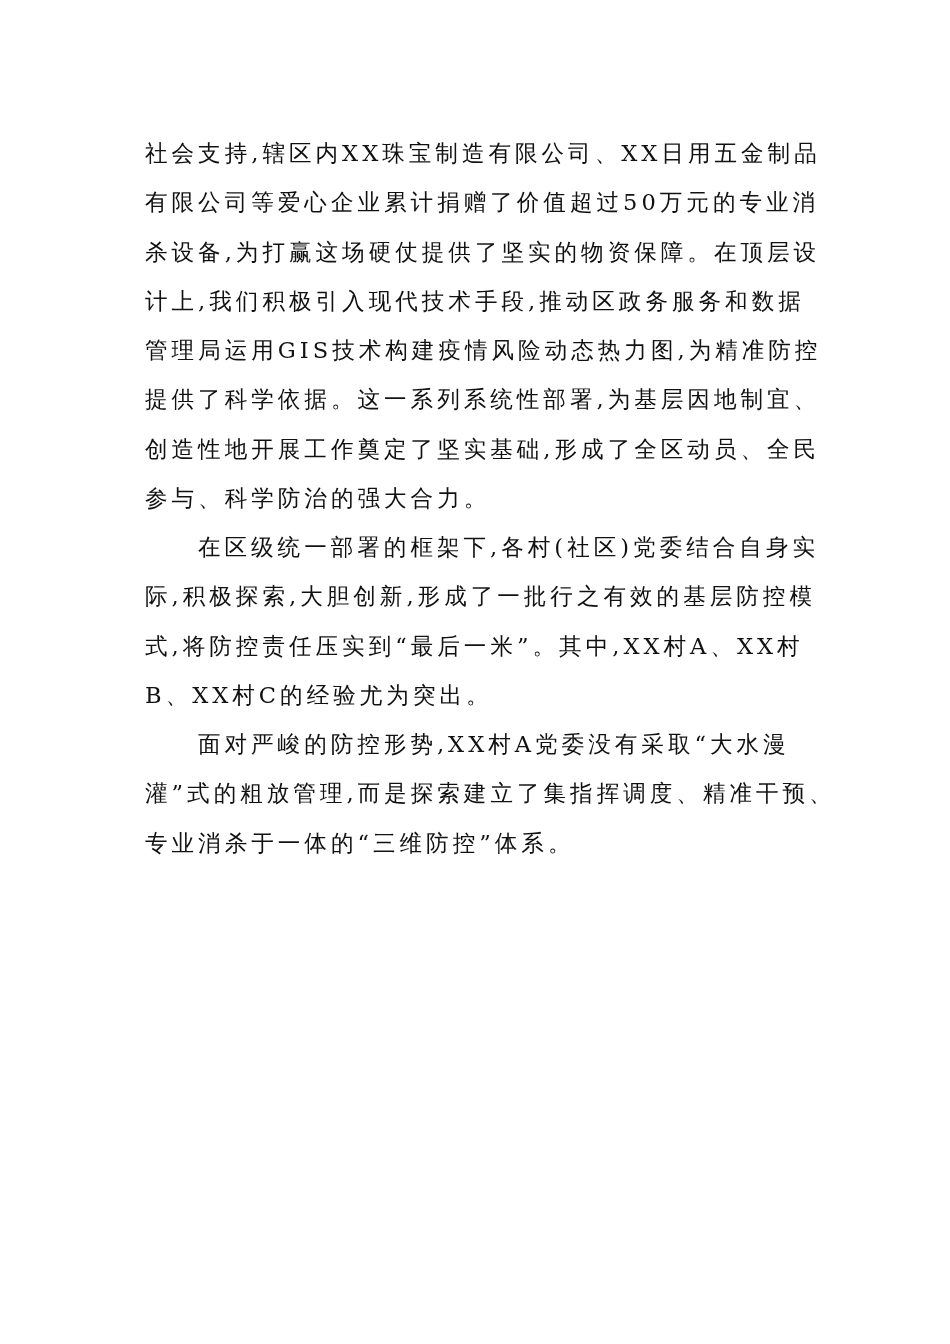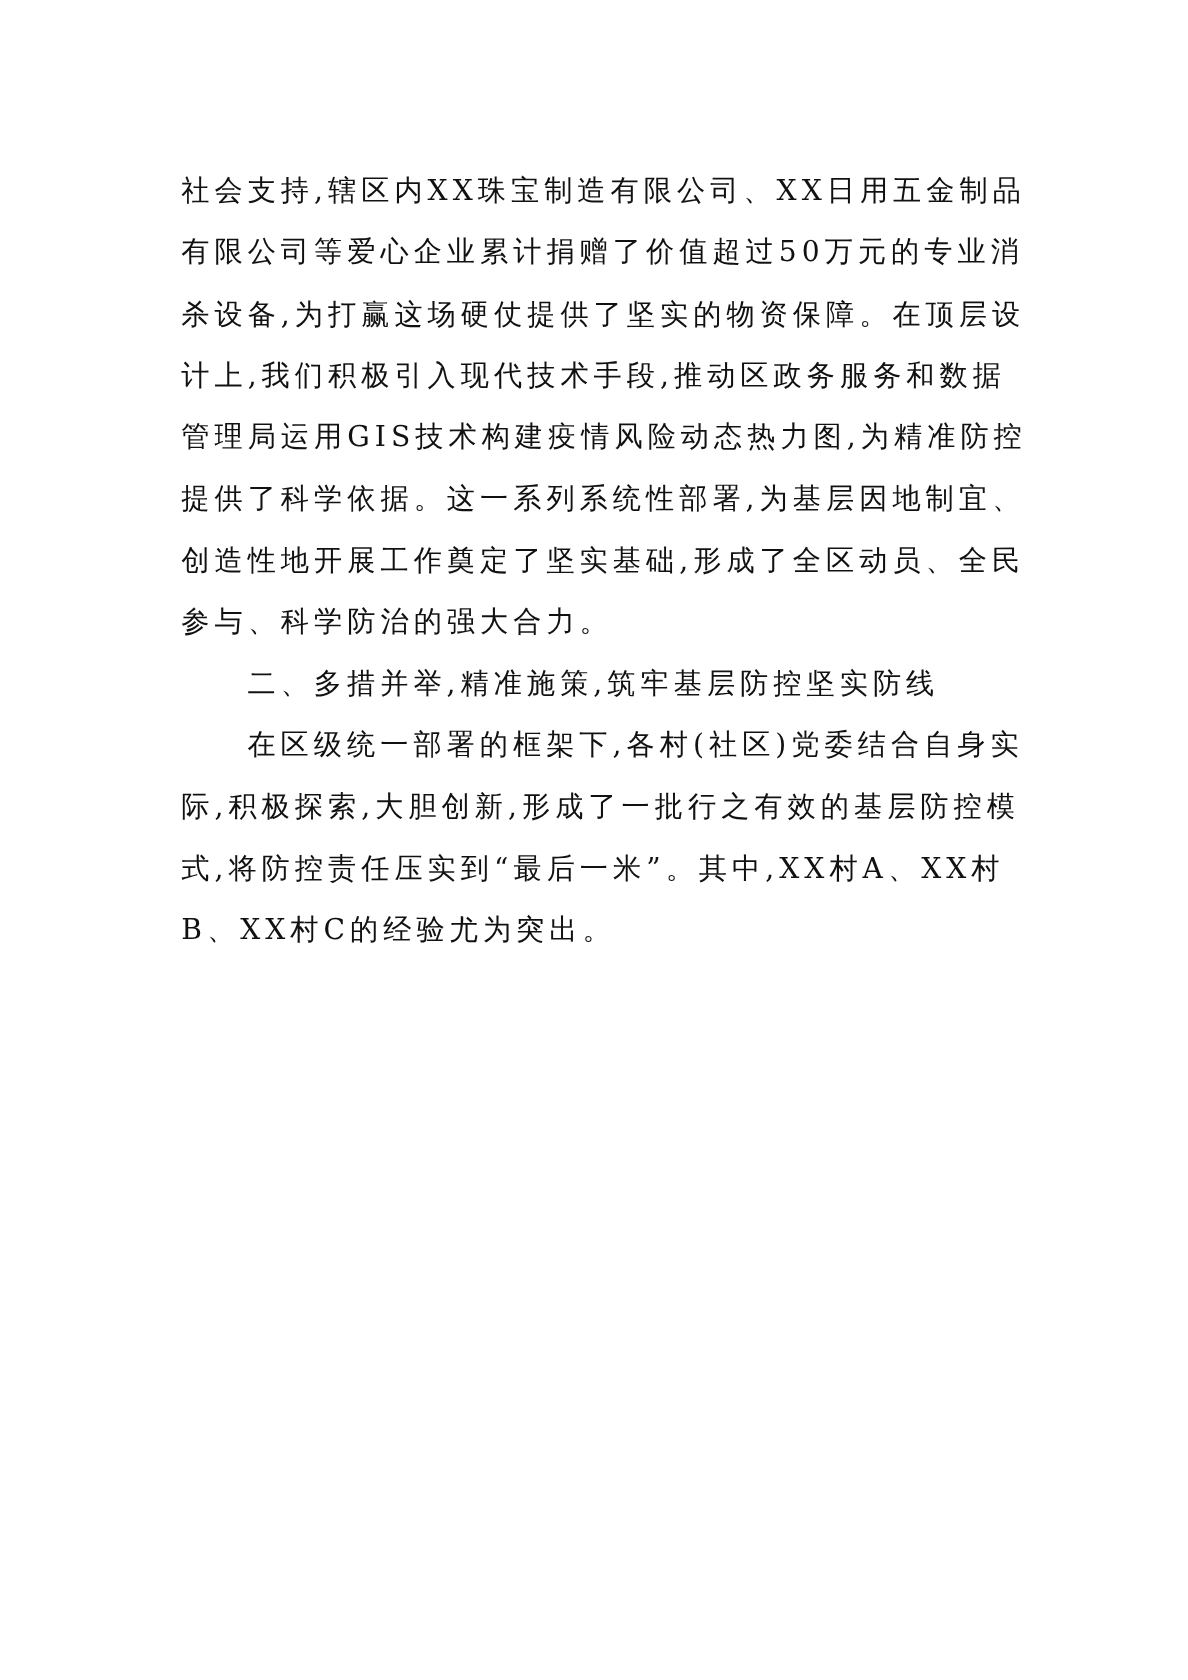--- a/index.html
+++ b/index.html
@@ -50,28 +50,30 @@
       <div class="line">社会支持,辖区内XX珠宝制造有限公司、XX日用五金制品</div>
       <div class="line">有限公司等爱心企业累计捐赠了价值超过50万元的专业消</div>
       <div class="line">杀设备,为打赢这场硬仗提供了坚实的物资保障。在顶层设</div>
       <div class="line">计上,我们积极引入现代技术手段,推动区政务服务和数据</div>
       <div class="line">管理局运用GIS技术构建疫情风险动态热力图,为精准防控</div>
       <div class="line">提供了科学依据。这一系列系统性部署,为基层因地制宜、</div>
       <div class="line">创造性地开展工作奠定了坚实基础,形成了全区动员、全民</div>
       <div class="line">参与、科学防治的强大合力。</div>
     </div>
 
-    <div>
-      <div class="line indent">二、多措并举,精准施策,筑牢基层防控坚实防线</div>
-    </div>
 
     <div>
       <div class="line indent">在区级统一部署的框架下,各村(社区)党委结合自身实</div>
       <div class="line">际,积极探索,大胆创新,形成了一批行之有效的基层防控模</div>
       <div class="line">式,将防控责任压实到“最后一米”。其中,XX村A、XX村</div>
       <div class="line">B、XX村C的经验尤为突出。</div>
     </div>
 
 
+    <div>
+      <div class="line indent">面对严峻的防控形势,XX村A党委没有采取“大水漫</div>
+      <div class="line">灌”式的粗放管理,而是探索建立了集指挥调度、精准干预、</div>
+      <div class="line">专业消杀于一体的“三维防控”体系。</div>
+    </div>
 
 
   </div>
 </div>
 
 </body></html>

